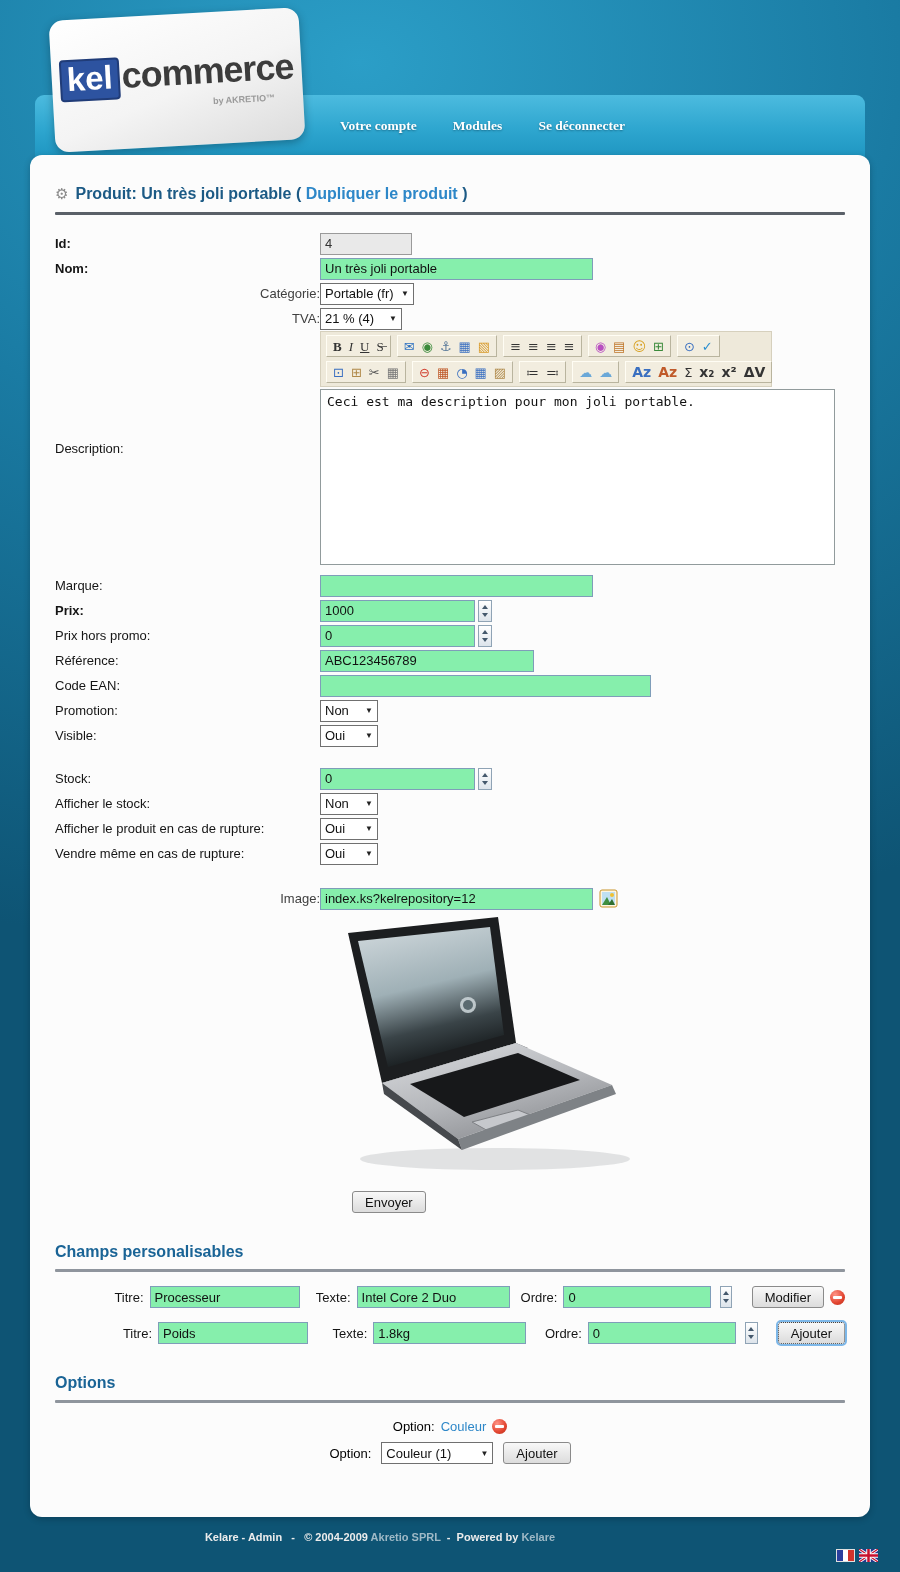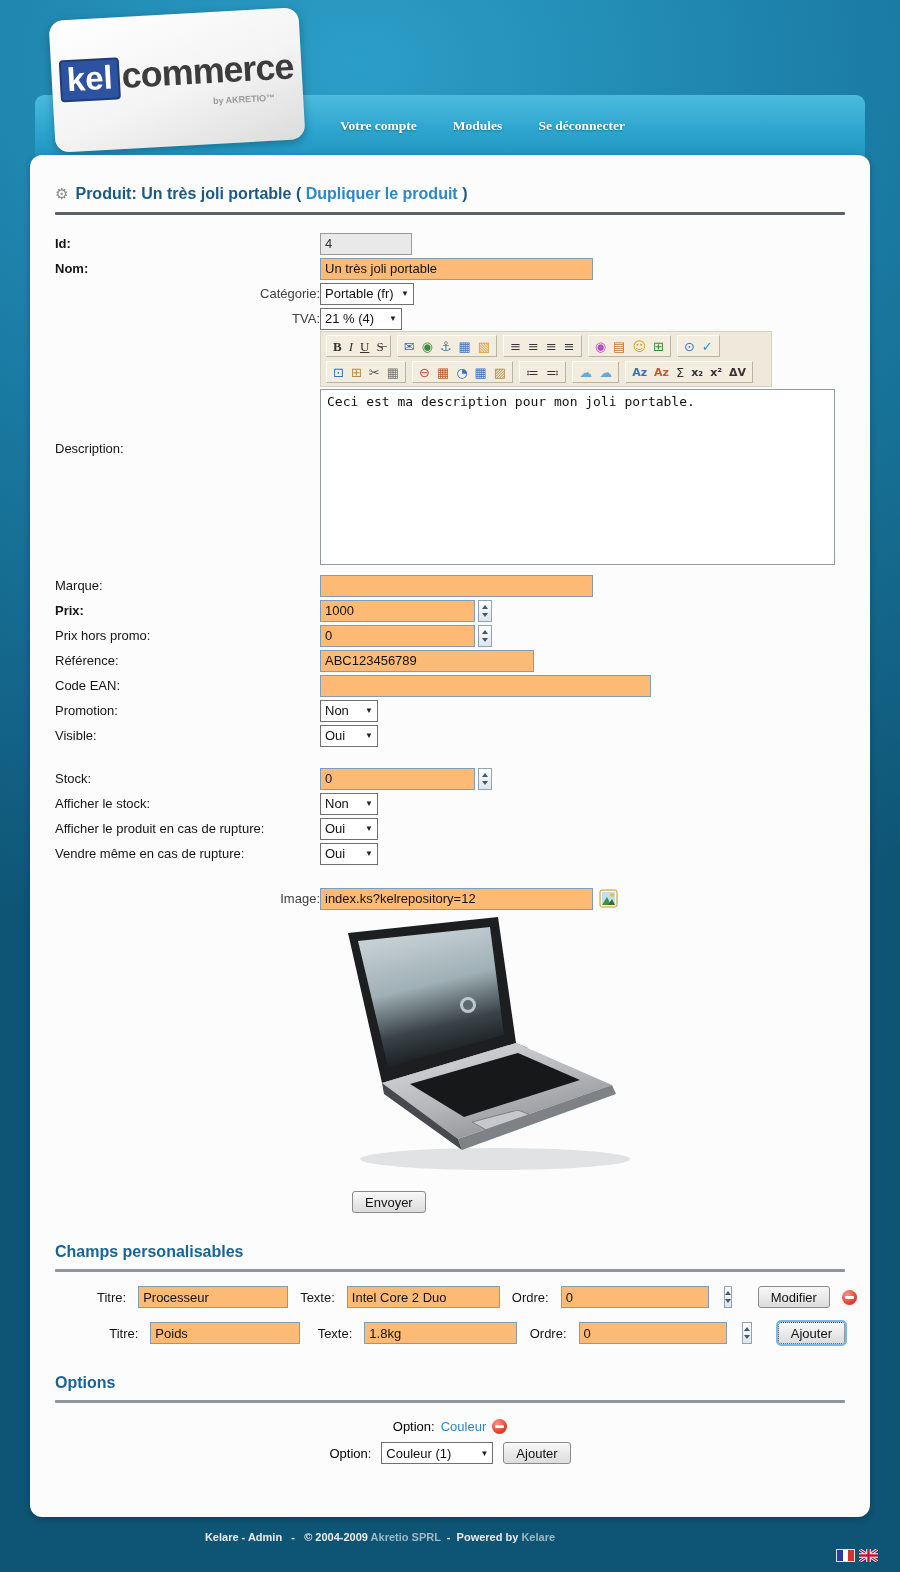--- a/index.html
+++ b/index.html
@@ -34,21 +34,21 @@
   .page-title a, .lnk { color:#2d87c8; text-decoration:none; cursor:pointer; }
   .title-rule { height:3px; background:#5a6068; margin-top:9px; border-radius:1px; }
 
   
   .form { margin-top:16px; }
   .frow { display:flex; align-items:center; min-height:25px; }
   .flabel { width:265px; flex:none; font-size:13px; color:#151515; }
   .flabel.bold { font-weight:bold; }
   .flabel.blue { color:#404040; cursor:pointer;text-align:right; }
   .fctrl { display:flex; align-items:center; }
-  .txt { height:22px; border:1px solid #7f9db9; background:#fdba74; font-family:"Liberation Sans",sans-serif;
+  .txt { height:22px; border:1px solid #7f9db9; background:#86efac; font-family:"Liberation Sans",sans-serif;
     font-size:13px; padding:1px 4px; color:#111; }
   .txt:disabled, .txt.disabled { background:#e9e9e9; border-color:#9a9a9a; color:#333; }
   .sel { display:inline-flex; align-items:center; height:22px; border:1px solid #707070; background:#fff;
     font-size:13px; padding:0 4px; color:#111; cursor:pointer; }
   .sel .arr { margin-left:auto; padding-left:7px; font-size:8px; color:#222; }
   .spin { width:14px; height:22px; border:1px solid #8fa3b5; background:linear-gradient(#ffffff,#dde4eb);
     display:inline-flex; flex-direction:column; align-items:center; justify-content:space-evenly; margin-left:3px; cursor:pointer; }
   .spin i { width:0; height:0; border-left:3px solid transparent; border-right:3px solid transparent; }
   .spin .up { border-bottom:4px solid #44586c; }
   .spin .dn { border-top:4px solid #44586c; }
@@ -58,41 +58,41 @@
   .editor-box { display:flex; flex-direction:column; }
   .toolbar { width:452px; background:#eee9da; border:1px solid #d6d0bd; padding:1px 2px; }
   .tb-row { display:flex; flex-wrap:nowrap; }
   .tb-group { display:inline-flex; align-items:center; gap:7px; background:#f2eddf;
     border:1px solid; border-color:#fffdf4 #b9b49e #b9b49e #fffdf4; padding:2px 6px; margin:2px 3px; height:22px; }
   .tb-icon { font-size:13px; line-height:1; color:#333; cursor:pointer; font-family:"DejaVu Sans",sans-serif; }
   .tb-icon.bold { font-weight:bold; font-family:"Liberation Serif",serif; }
   .tb-icon.italic { font-style:italic; font-family:"Liberation Serif",serif; }
   .tb-icon.underline { text-decoration:underline; font-family:"Liberation Serif",serif; }
   .tb-icon.serif { font-family:"Liberation Serif",serif; }
-  .tb-icon.small { font-size:11px; font-weight:bold;text-align:right; }
+  .tb-icon.small { font-size:14px; font-weight:bold;text-align:right; }
   .desc-area { width:515px; height:176px; margin-top:2px; border:1px solid #919b9c; background:#fff;
     font-family:"DejaVu Sans Mono",monospace; font-size:13px; padding:4px 6px; color:#111; resize:none; }
 
   .gap18 { height:18px; } .gap20 { height:20px; }
 
   .img-browse { width:19px; height:19px; margin-left:6px; cursor:pointer; display:inline-block; }
 
   
   .product-pic { margin-left:265px; margin-top:4px; width:322px; height:262px; }
 
   .btn { display:inline-block; height:22px; padding:1px 12px; font-size:13px; color:#111;
     background:linear-gradient(#f8f8f8,#dcdcdc); border:1px solid #8a8a8a; border-radius:3px; cursor:pointer;
     font-family:"Liberation Sans",sans-serif; }
   .btn.focused { border:1px dotted #444; outline:2px solid #7db7e8; }
   .envoyer-row { margin-left:265px; margin-top:10px;padding-left:32px; }
 
   
   .section-head { margin-top:30px; font-size:16px; font-weight:bold; color:#1a6496; }
   .section-rule { height:3px; background:#8f959d; margin-top:8px; border-radius:1px; }
-  .cf-row { display:flex; align-items:center; margin-top:14px; margin-left:42px; gap:12px; font-size:13px; color:#151515; }
+  .cf-row { display:flex; align-items:center; margin-top:14px; margin-left:42px; gap:6px; font-size:13px; color:#151515; }
   .cf-row .cf-lab { text-align:right; }
   .minus { width:15px; height:15px; border-radius:50%; flex:none; display:inline-block; position:relative; cursor:pointer;
     background:radial-gradient(circle at 35% 30%, #ff9486, #e2442f 60%, #b1301c 100%); }
   .minus::after { content:""; position:absolute; left:3px; right:3px; top:6px; height:3px; background:#fff; border-radius:1px; }
 
   .opt-line1 { margin-top:16px; display:flex; justify-content:center; align-items:center; gap:6px; font-size:13px; }
   .opt-line2 { margin-top:8px; display:flex; justify-content:center; align-items:center; gap:10px; font-size:13px; }
 
   
   .footer { position:absolute; left:0; top:1531px; width:760px; text-align:center;

